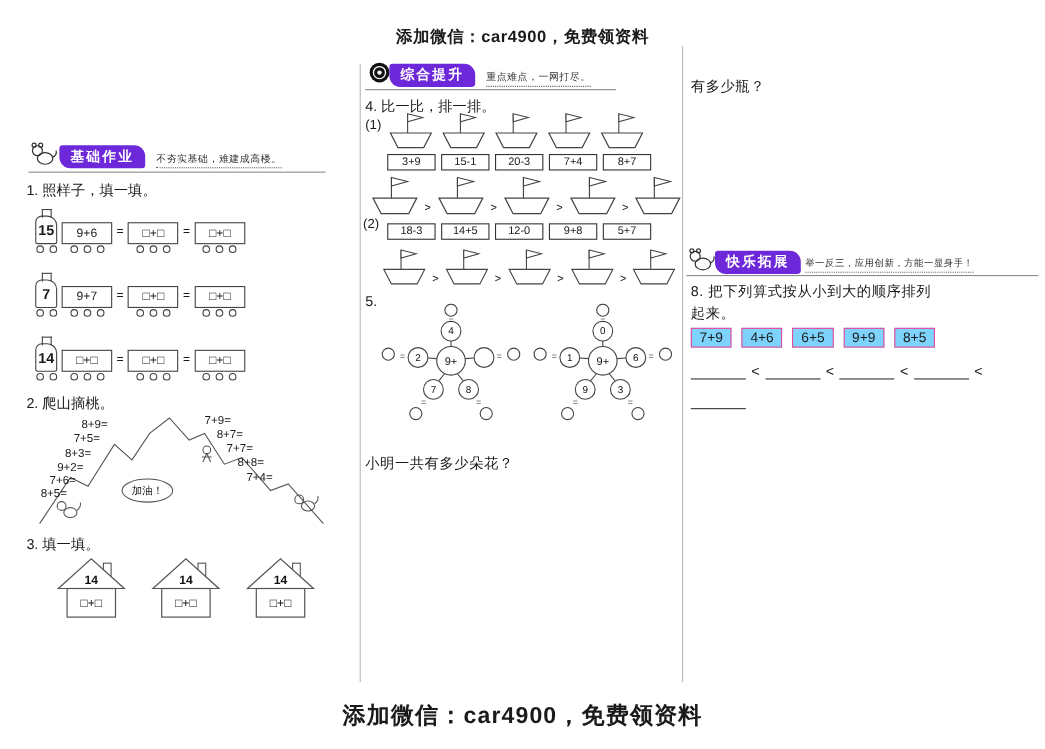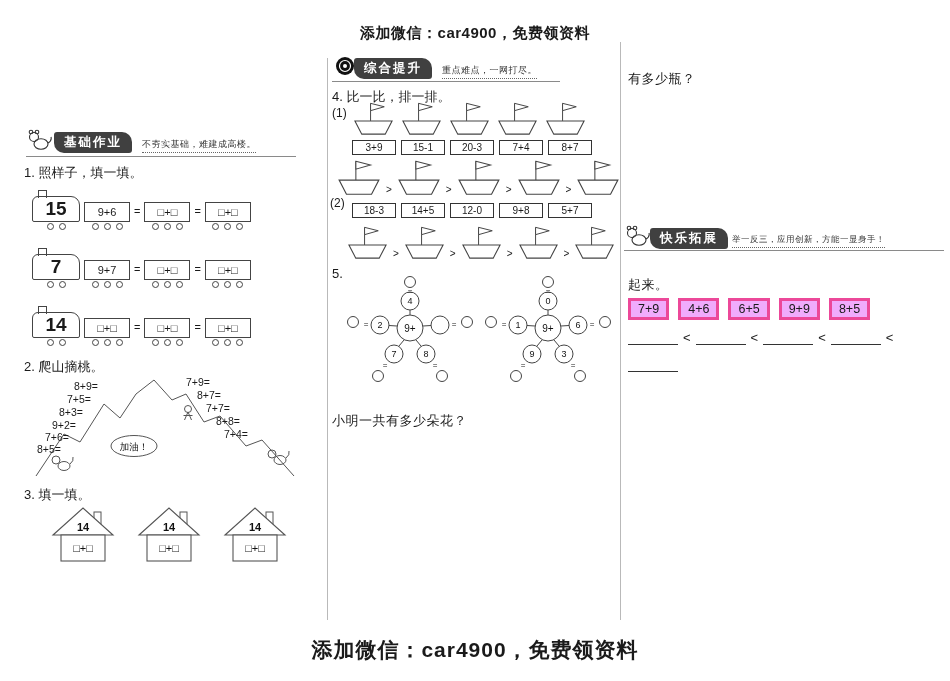--- a/index.html
+++ b/index.html
@@ -5,50 +5,50 @@
   *{margin:0;padding:0;box-sizing:border-box;}
   html,body{background:#ffffff;}
   body{font-family:"Liberation Sans","DejaVu Sans",sans-serif;color:#1a1a1a;}
   .page{position:relative;width:950px;height:681px;background:#fff;overflow:hidden;}
   .abs{position:absolute;}
   .vline{position:absolute;width:1px;background:#b9b9b9;}
   .hline{position:absolute;height:1px;background:#8a8a8a;}
   .banner-top{position:absolute;font-weight:bold;font-size:15px;letter-spacing:.5px;text-align:center;}
   .banner-bottom{position:absolute;font-weight:bold;font-size:21px;letter-spacing:1px;text-align:center;width:950px;}
   .doc-title{position:absolute;font-size:14.5px;font-weight:bold;letter-spacing:1px;}
-  .badge{position:absolute;background:#404040;color:#fff;font-size:12.5px;font-weight:bold;
+  .badge{position:absolute;background:#6d28d9;color:#fff;font-size:12.5px;font-weight:bold;
          padding:2px 10px;border-radius:3px 10px 3px 10px;letter-spacing:2px;white-space:nowrap;}
   .badge-note{position:absolute;font-size:9px;color:#333;border-bottom:1px dotted #666;
               padding-bottom:1px;letter-spacing:.5px;white-space:nowrap;}
   .qlabel{position:absolute;font-size:13px;white-space:nowrap;}
   .qtext{position:absolute;font-size:13px;white-space:nowrap;letter-spacing:.5px;}
   
   .train{position:absolute;display:flex;align-items:flex-end;gap:4px;}
   .engine,.car{display:flex;flex-direction:column;align-items:center;}
-  .engine-body{width:48px;height:26px;border:1.2px solid #444;border-radius:6px 9px 2px 2px;
-               display:flex;align-items:center;justify-content:center;font-size:19px;font-weight:bold;position:relative;background:#fff;text-align:center;}
+  .engine-body{width:20px;height:26px;border:1.2px solid #444;border-radius:6px 9px 2px 2px;
+               display:flex;align-items:center;justify-content:center;font-size:13px;font-weight:bold;position:relative;background:#fff;text-align:center;}
   .engine-body::before{content:"";position:absolute;top:-7px;left:5px;width:7px;height:7px;
                border:1.2px solid #444;border-bottom:none;}
   .car-box{min-width:46px;height:20px;border:1.1px solid #444;display:flex;align-items:center;
            justify-content:center;font-size:11px;padding:0 3px;background:#fff;white-space:nowrap;}
   .wheels{display:flex;gap:5px;margin-top:1px;}
   .wheels i{width:7px;height:7px;border:1px solid #444;border-radius:50%;background:#fff;}
   .train .eq{font-size:11px;margin-bottom:13px;}
   
   .slope-expr{position:absolute;font-size:10.5px;white-space:nowrap;}
   
   .boat-row{position:absolute;display:flex;align-items:flex-end;gap:2px;}
   .boat-row .cmp{font-size:10px;margin:0 2px 1px 2px;}
   .box-row{position:absolute;display:flex;gap:5px;}
   .expr-box{width:44px;height:15px;border:.9px solid #333;display:flex;align-items:center;
             justify-content:center;font-size:10px;background:#fff;}
   .tree{position:absolute;}
   
   .q8-row{position:absolute;display:flex;gap:9px;}
-  .q8-box{border:3px solid #ec4899;padding:1px 7px;font-size:12.5px;background:#f0abfc;}
+  .q8-box{border:1px solid #ec4899;padding:1px 7px;font-size:12.5px;background:#7dd3fc;}
   .blank-row{position:absolute;display:flex;flex-wrap:wrap;align-items:flex-end;column-gap:5px;row-gap:12px;width:300px;}
   .blank{width:50px;height:15px;border-bottom:1px solid #333;}
   .lt{font-size:13px;}
 </style>
 </head>
 <body>
 
 <svg width="0" height="0" style="position:absolute">
   <defs>
     <g id="boat-shape">
@@ -417,20 +417,21 @@
         <circle cx="5" cy="4" r="1.8"></circle>
         <circle cx="11" cy="4" r="1.8"></circle>
       <ellipse cx="15" cy="16" rx="7" ry="5.3"></ellipse>
         <path d="M22 15 q4 -2 3 -6"></path>
     </g>
   </svg>
   <span class="badge" style="left:650px;top:228px">快乐拓展</span>
   <span class="badge-note" style="left:732px;top:234px;font-size:8.5px">举一反三，应用创新，方能一显身手！</span>
   <div class="hline" style="left:624px;top:250px;width:320px"></div>
 
+  <div class="qtext" style="left:628px;top:256px">8. 把下列算式按从小到大的顺序排列</div>
   <div class="qtext" style="left:628px;top:276px">起来。</div>
 
   <div class="q8-row" style="left:628px;top:298px">
     <span class="q8-box">7+9</span>
     <span class="q8-box">4+6</span>
     <span class="q8-box">6+5</span>
     <span class="q8-box">9+9</span>
     <span class="q8-box">8+5</span>
   </div>
 

